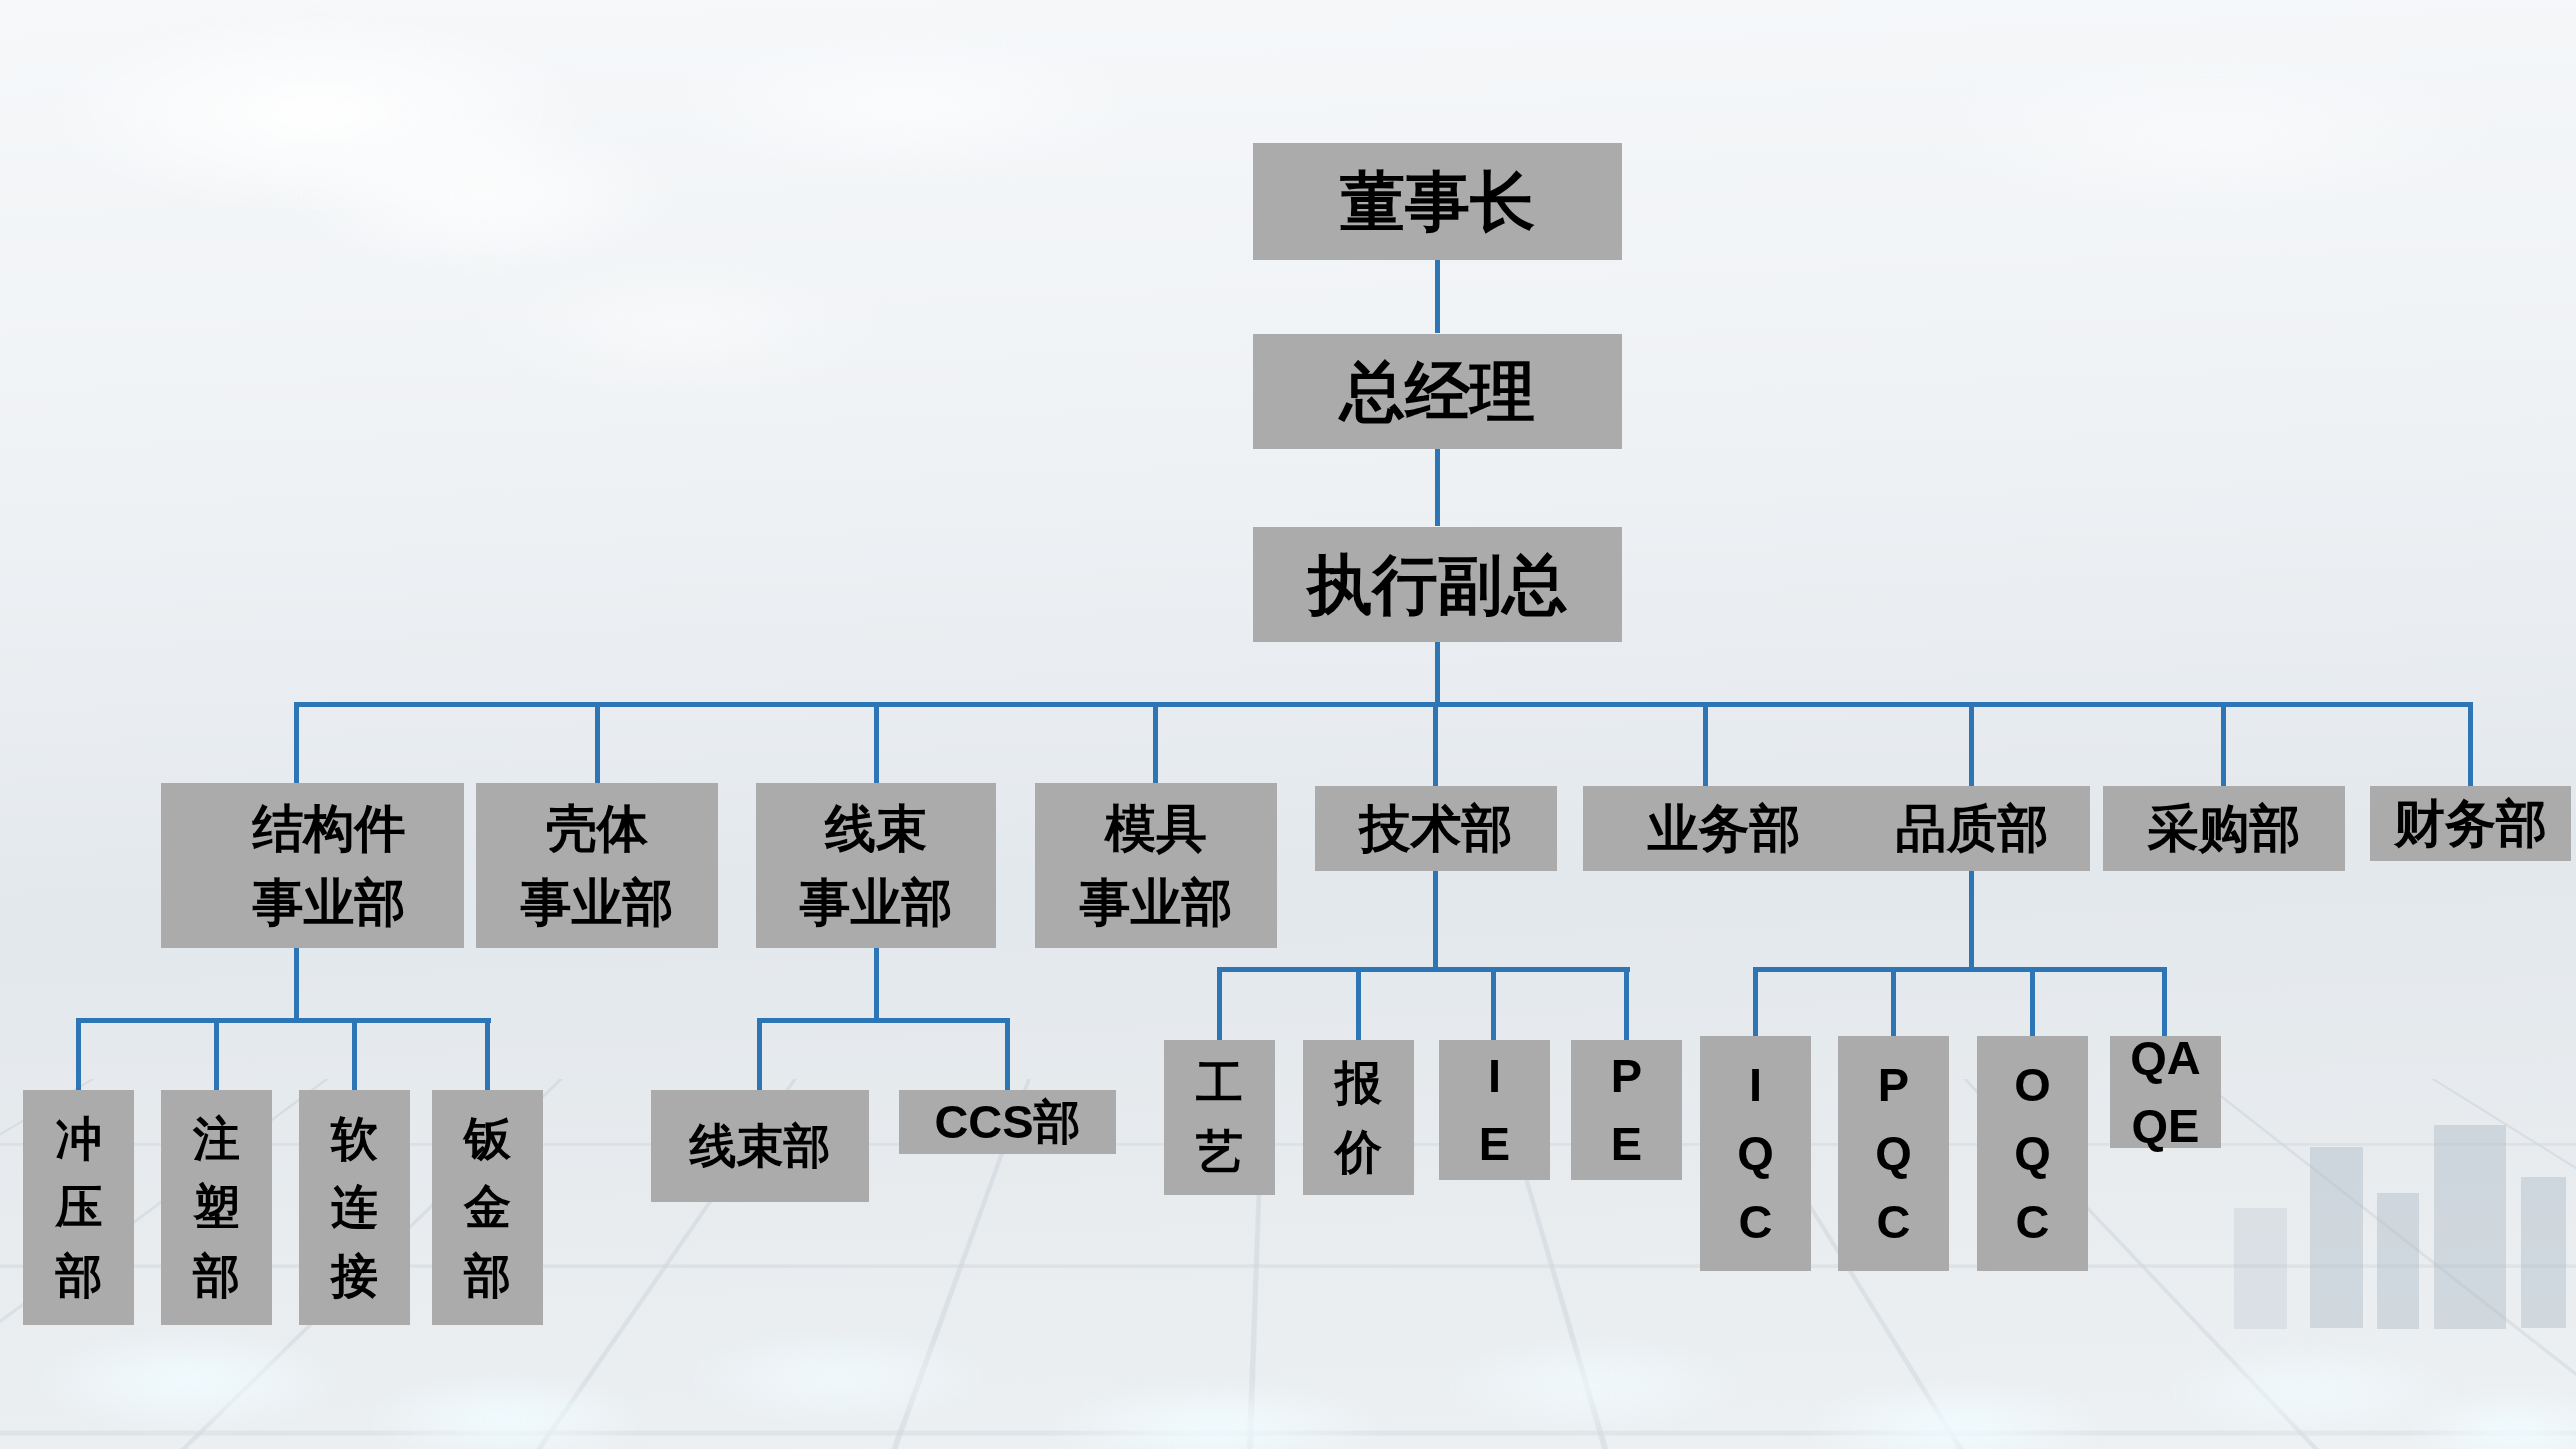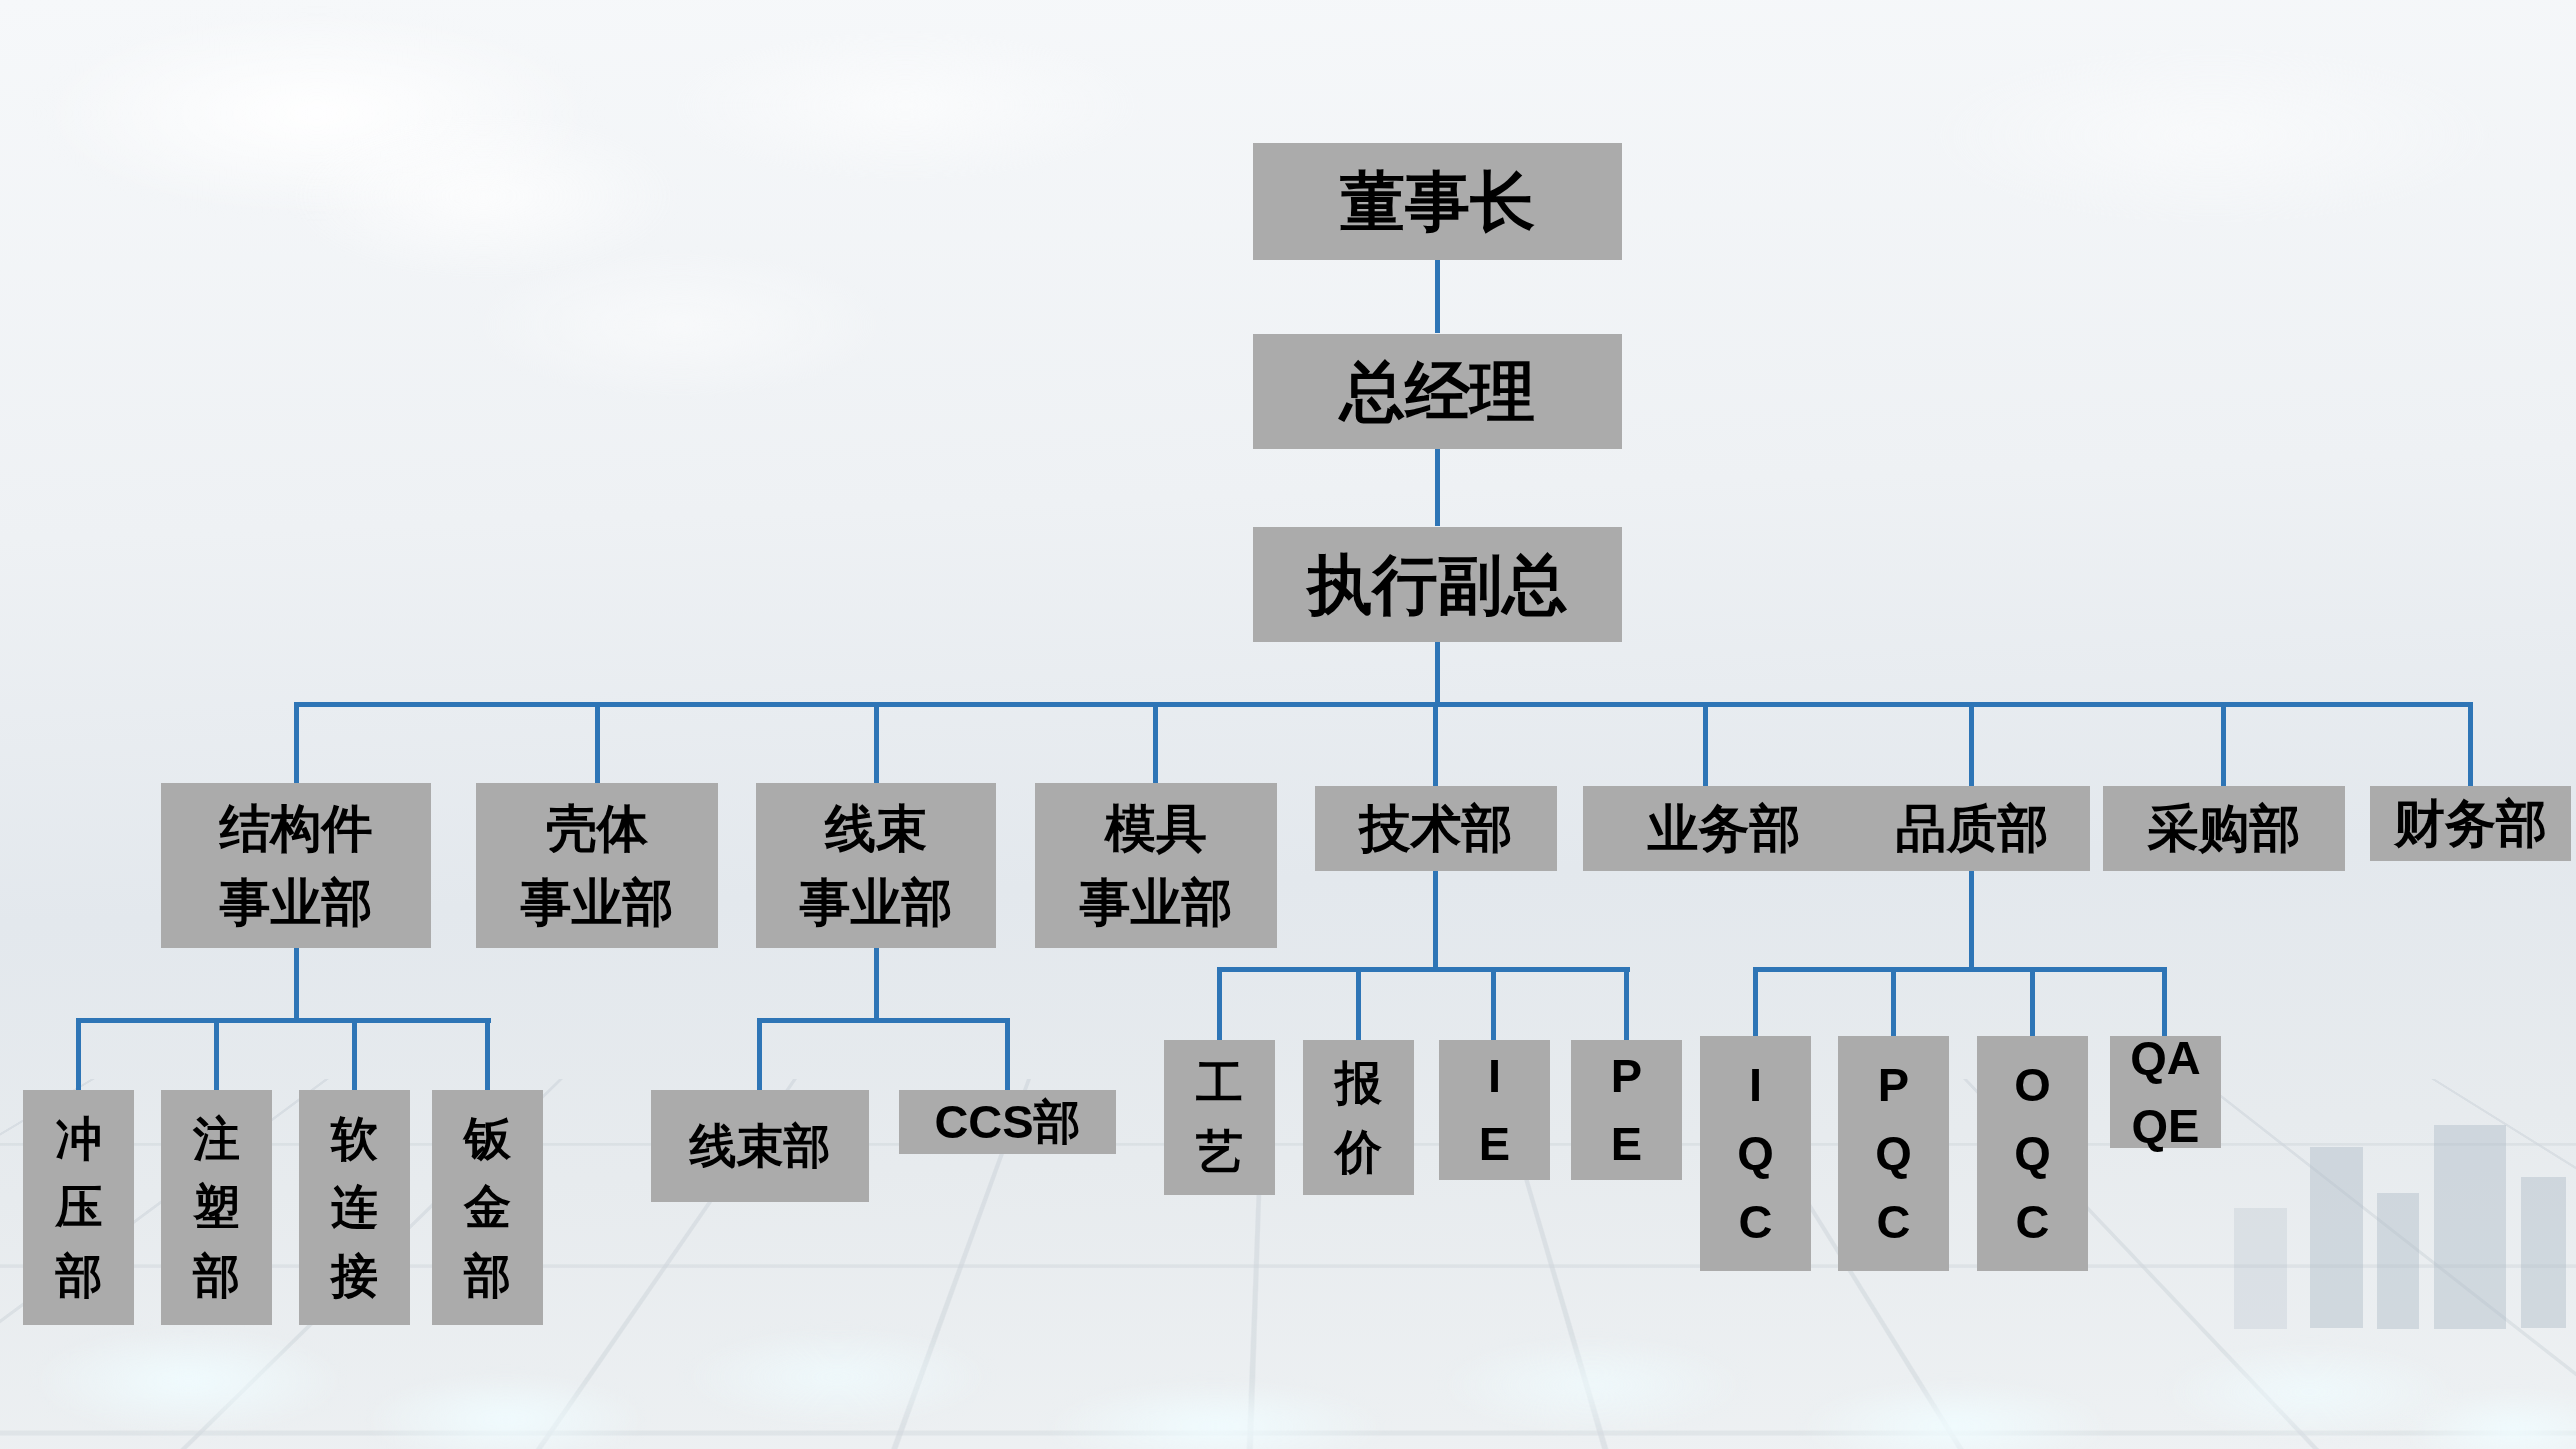--- a/index.html
+++ b/index.html
@@ -114,21 +114,21 @@
   <div class="line" style="left:294px;  top:702px; width:5.3px; height:82px;"></div>
   <div class="line" style="left:595px;  top:702px; width:5.3px; height:82px;"></div>
   <div class="line" style="left:874px; top:702px; width:5.3px; height:82px;"></div>
   <div class="line" style="left:1153px; top:702px; width:5.3px; height:82px;"></div>
   <div class="line" style="left:1433px; top:702px; width:5.3px; height:85px;"></div>
   <div class="line" style="left:1703px; top:702px; width:5.3px; height:85px;"></div>
   <div class="line" style="left:1969px; top:702px; width:5.3px; height:85px;"></div>
   <div class="line" style="left:2221px; top:702px; width:5.3px; height:85px;"></div>
   <div class="line" style="left:2468px; top:702px; width:5.3px; height:85px;"></div>
 
-  <div class="box dept" style="left:161px;  top:783px; width:270px; height:165px;">结构件
+  <div class="box dept" style="left:161px;  top:783px; width:270px; height:165px;padding-left:33px;">结构件
 事业部</div>
   <div class="box dept" style="left:476px;  top:783px; width:242px; height:165px;">壳体
 事业部</div>
   <div class="box dept" style="left:756px; top:783px; width:240px; height:165px;">线束
 事业部</div>
   <div class="box dept" style="left:1035px; top:783px; width:242px; height:165px;">模具
 事业部</div>
   <div class="box dept" style="left:1315px; top:786px; width:242px; height:85px;">技术部</div>
   <div class="box dept" style="left:1583px; top:786px; width:282px; height:85px;">业务部</div>
   <div class="box dept" style="left:2103px; top:786px; width:242px; height:85px;">采购部</div>

